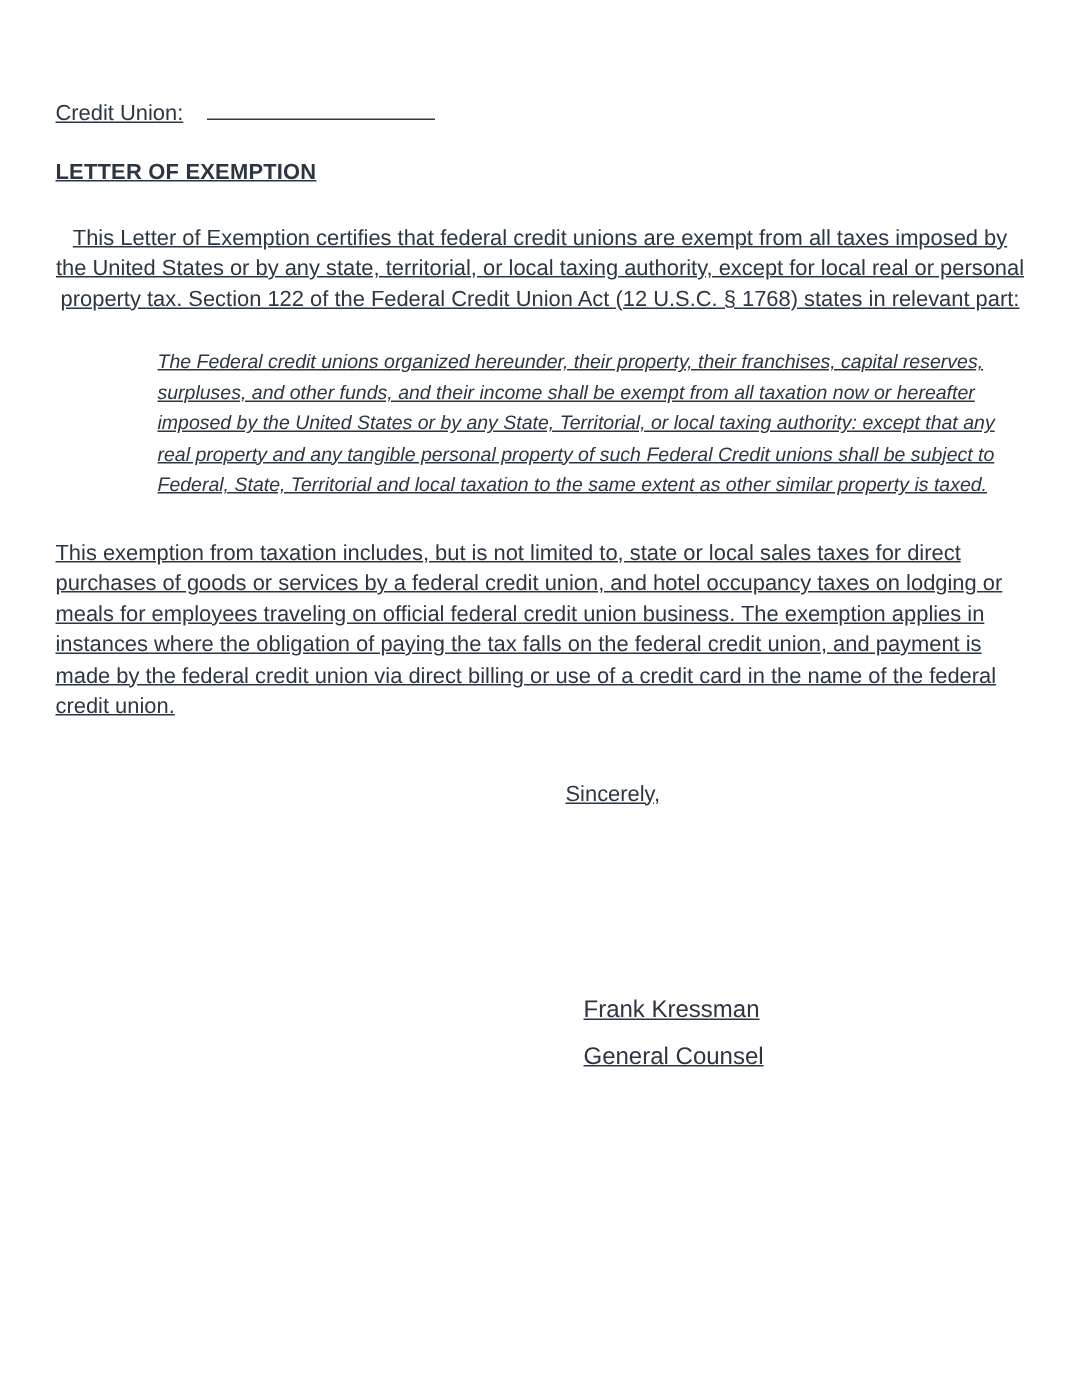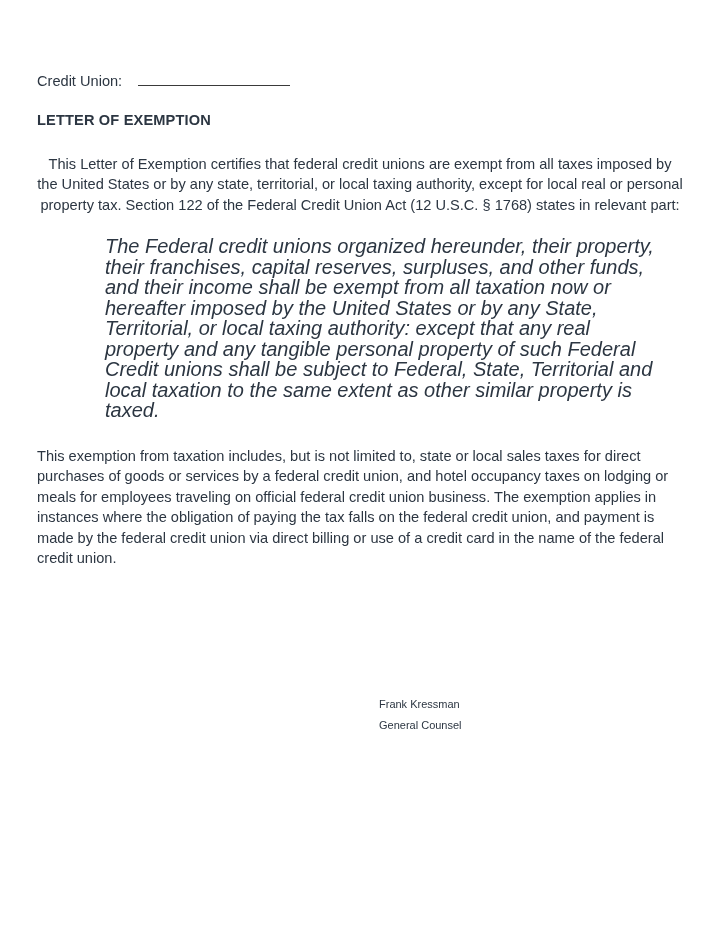--- a/index.html
+++ b/index.html
@@ -14,22 +14,23 @@
     height: 932px;
     background: #ffffff;
     font-family: "Liberation Sans", sans-serif;
     color: #2c3642;
     overflow: hidden;
     box-sizing: border-box;
   }
   .content {
     position: absolute;
     left: 37px;
-    top: 72px;
+    top: 66px;
     width: 646px;
+    text-decoration: underline;
   }
 
   
   .fill-row {
     display: flex;
     align-items: baseline;
     font-size: 14.6px;
     line-height: 1.2;
     margin-bottom: 21px;
   }
@@ -59,21 +60,21 @@
     font-size: 14.6px;
     line-height: 20.5px;
     margin: 0;
     text-align: left;
   }
   .para.p1 { margin-top: 26px; text-align: center; }
   .para.p3 { margin-top: 25px; }
   .para.p4 { margin-top: 25px; }
 
   .quote {
-    font-size: 20px;
+    font-size: 13px;
     line-height: 20.5px;
     font-style: italic;
     margin: 21px 0 0 0;
     padding-left: 68px;
     padding-right: 18px;
   }
 
   .link {
     color: #2a2ac0;
     text-decoration: underline;
@@ -81,23 +82,23 @@
   }
 
   .closing {
     font-size: 14.6px;
     margin: 0;
     padding-left: 340px;
   }
   .closing.sincerely { margin-top: 40px; }
 
   .signature {
-    font-size: 11px;
+    font-size: 16px;
     line-height: 19.5px;
-    margin: 2px;
+    margin: 12px;
     padding-left: 340px;
   }
   .signature.name { margin-top: 126px; }
 </style>
 </head>
 <body>
 
 <div class="page">
   <div class="content">
 
@@ -109,18 +110,19 @@
 
     <h1 class="doc-title">LETTER OF EXEMPTION</h1>
 
     <p class="para p1">This Letter of Exemption certifies that federal credit unions are exempt from all taxes imposed by the United States or by any state, territorial, or local taxing authority, except for local real or personal property tax.  Section 122 of the Federal Credit Union Act (12 U.S.C. § 1768) states in relevant part:</p>
 
     <blockquote class="quote">The Federal credit unions organized hereunder, their property, their franchises, capital reserves, surpluses, and other funds, and their income shall be exempt from all taxation now or hereafter imposed by the United States or by any State, Territorial, or local taxing authority:  except that any real property and any tangible personal property of such Federal Credit unions shall be subject to Federal, State, Territorial and local taxation to the same extent as other similar property is taxed.</blockquote>
 
     <p class="para p3">This exemption from taxation includes, but is not limited to, state or local sales taxes for direct purchases of goods or services by a federal credit union, and hotel occupancy taxes on lodging or meals for employees traveling on official federal credit union business.  The exemption applies in instances where the obligation of paying the tax falls on the federal credit union, and payment is made by the federal credit union via direct billing or use of a credit card in the name of the federal credit union.</p>
 
 
+    <p class="closing sincerely">Sincerely,</p>
 
     <p class="signature name">Frank Kressman</p>
     <p class="signature">General Counsel</p>
 
   </div>
 </div>
 
 </body></html>

